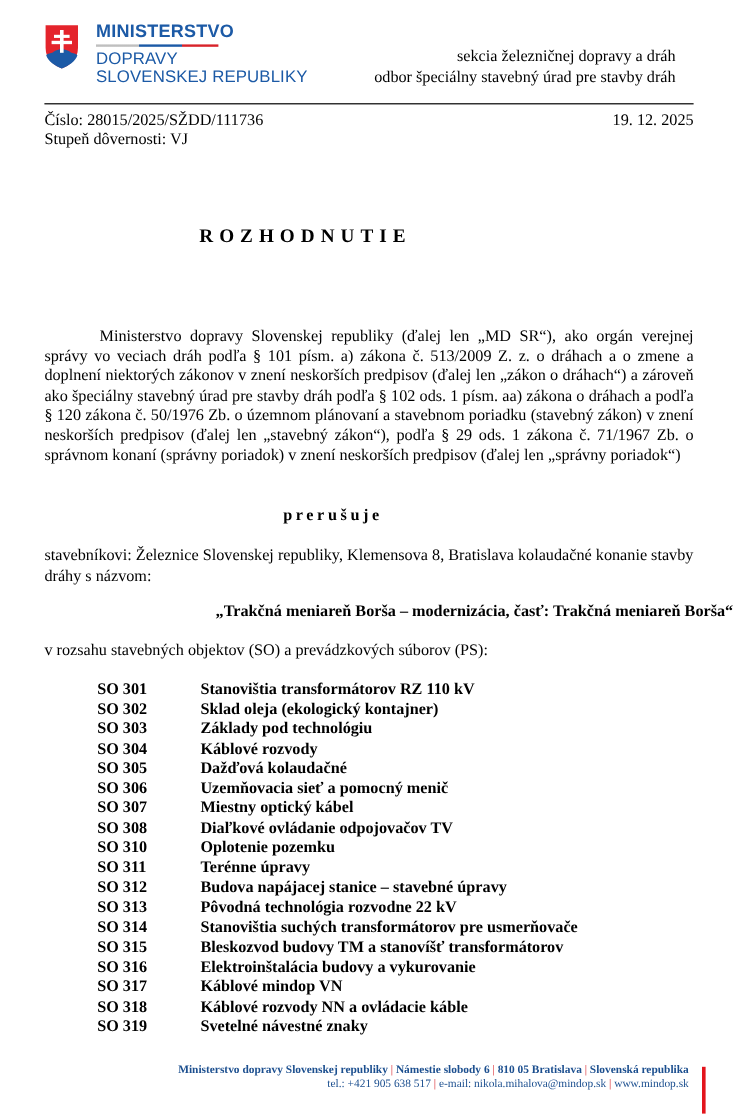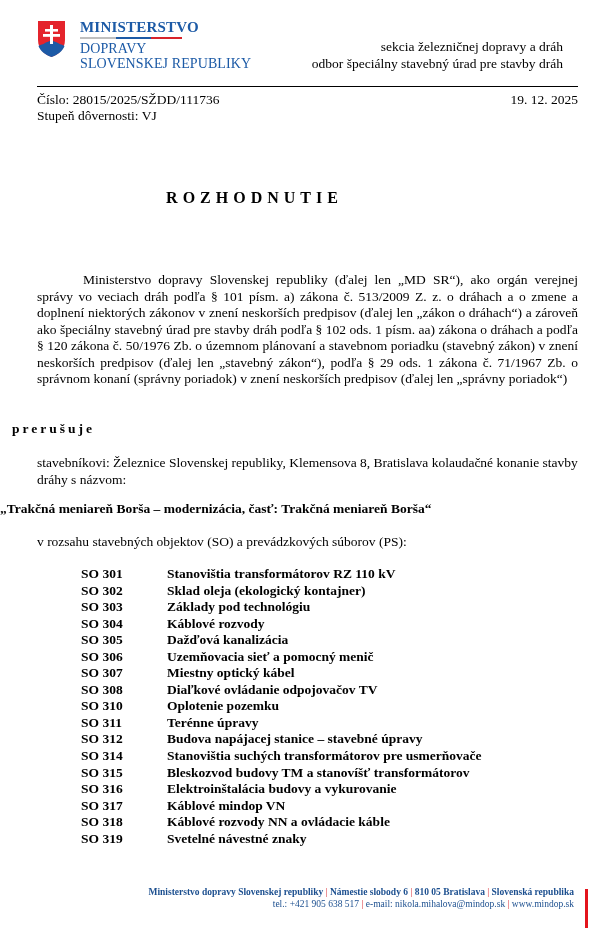--- a/index.html
+++ b/index.html
@@ -1,42 +1,42 @@
 <!DOCTYPE html>
 <html><head>
 <meta charset="utf-8">
 <style>
   html, body { margin: 0; padding: 0; background: #ffffff; }
   body { width: 611px; height: 928px; position: relative; overflow: hidden; font-family: "Liberation Serif", serif; color: #000; }
   .abs { position: absolute; }
 
   
   .logo-shield { left: 37px; top: 20px; width: 29px; height: 38px; }
-  .logo-text { left: 80px; top: 18px; font-family: Liberation Serif, serif; color: #1c5aa6; font-weight: bold; }
+  .logo-text { left: 80px; top: 18px; font-family: Liberation Sans, sans-serif; color: #1c5aa6; font-weight: bold; }
   .logo-line1 { font-size: 15px; letter-spacing: 0.2px; line-height: 18px; }
   .logo-rule { width: 102px; height: 2px; margin: 1px 0 2px 0; background: linear-gradient(to right, #bfbfbf 0 35%, #1c5aa6 35% 70%, #d8232a 70% 100%); }
   .logo-line2, .logo-line3 { font-size: 14px; line-height: 15px; font-weight: normal; letter-spacing: 0.1px; }
 
   .dept { right: 48px; top: 38px; text-align: right; font-size: 13.5px; line-height: 17px; }
 
   .hrule { left: 37px; top: 86px; width: 541px; height: 1px; background: #000; }
 
   .ref { left: 37px; top: 92px; font-size: 13.5px; line-height: 16px; }
   .date { right: 33px; top: 92px; font-size: 13.5px; line-height: 16px; }
 
   .title { left: 0; width: 509px; top: 189px; text-align: center; font-weight: bold; font-size: 16px; letter-spacing: 5px; }
 
   .para { left: 37px; width: 541px; top: 272px; font-size: 13.5px; line-height: 16.5px; text-align: justify; }
   .para .indent { display: inline-block; width: 46px; }
 
-  .verb { left: 12px; width: 555px; top: 421px; font-weight: bold; font-size: 13.5px; letter-spacing: 3px; }
+  .verb { left: 0; width: 555px; top: 421px; text-align: center; font-weight: bold; font-size: 13.5px; letter-spacing: 3px; }
 
   .investor { left: 37px; width: 545px; top: 455px; font-size: 13.5px; line-height: 16.5px; }
 
-  .project { left: 0; width: 611px; top: 501px; text-align: left; font-weight: bold; font-size: 13.5px; }
+  .project { left: 0; width: 611px; top: 501px; text-align: right; font-weight: bold; font-size: 13.5px; }
 
   .scope { left: 37px; top: 534px; font-size: 13.5px; }
 
   .so-list { left: 37px; top: 566px; font-size: 13.5px; font-weight: bold; }
   .so-row { display: flex; height: 16.55px; line-height: 16.55px; margin-left: 44px; }
   .so-code { width: 86px; }
   .so-name { white-space: nowrap; }
 
   .footer { right: 37px; top: 886px; text-align: right; font-family: "Liberation Serif", serif; font-weight: bold; color: #1c4f8f; }
   .footer-l1 { font-size: 9.5px; line-height: 12px; }
@@ -100,21 +100,21 @@
   <div class="so-row">
       <span class="so-code">SO 303</span>
       <span class="so-name">Základy pod technológiu</span>
     </div>
   <div class="so-row">
       <span class="so-code">SO 304</span>
       <span class="so-name">Káblové rozvody</span>
     </div>
   <div class="so-row">
       <span class="so-code">SO 305</span>
-      <span class="so-name">Dažďová kanalizácia</span>
+      <span class="so-name">Dažďová kolaudačné</span>
     </div>
   <div class="so-row">
       <span class="so-code">SO 306</span>
       <span class="so-name">Uzemňovacia sieť a pomocný menič</span>
     </div>
   <div class="so-row">
       <span class="so-code">SO 307</span>
       <span class="so-name">Miestny optický kábel</span>
     </div>
   <div class="so-row">
@@ -125,20 +125,24 @@
       <span class="so-code">SO 310</span>
       <span class="so-name">Oplotenie pozemku</span>
     </div>
   <div class="so-row">
       <span class="so-code">SO 311</span>
       <span class="so-name">Terénne úpravy</span>
     </div>
   <div class="so-row">
       <span class="so-code">SO 312</span>
       <span class="so-name">Budova napájacej stanice – stavebné úpravy</span>
+    </div>
+  <div class="so-row">
+      <span class="so-code">SO 313</span>
+      <span class="so-name">Pôvodná technológia rozvodne 22 kV</span>
     </div>
   <div class="so-row">
       <span class="so-code">SO 314</span>
       <span class="so-name">Stanovištia suchých transformátorov pre usmerňovače</span>
     </div>
   <div class="so-row">
       <span class="so-code">SO 315</span>
       <span class="so-name">Bleskozvod budovy TM a stanovíšť transformátorov</span>
     </div>
   <div class="so-row">

